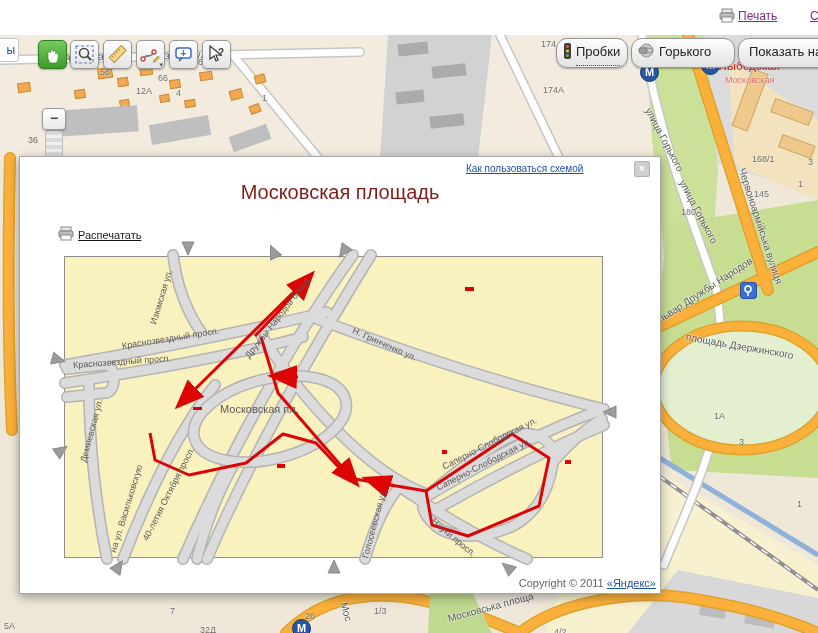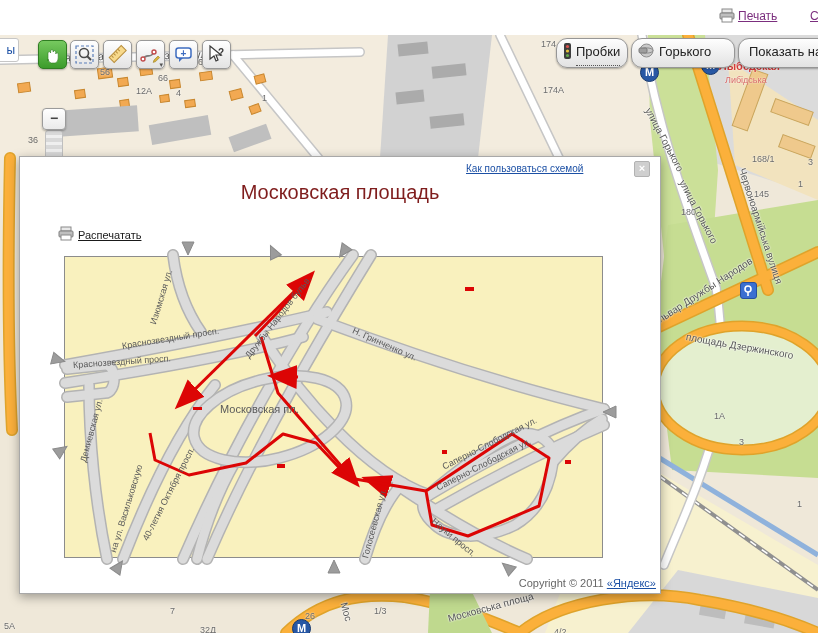--- a/index.html
+++ b/index.html
@@ -200,21 +200,21 @@
         <span class="map-number" style="left: 170px; top: 571px;">7</span>
         <span class="map-number" style="left: 305px; top: 576px;">26</span>
         <span class="map-number" style="left: 200px; top: 590px;">32Д</span>
         <span class="map-number" style="left: 374px; top: 571px;">1/3</span>
         <span class="map-number" style="left: 554px; top: 592px;">4/2</span>
       </div>
     <div id="metro-layer">
         <div class="metro" style="left: 640px; top: 28px;">М</div>
         <div class="metro" style="left: 701px; top: 21px;">М</div>
         <span class="metro-label" style="left: 719px; top: 25px;">Лыбедская</span>
-        <span class="metro-label2" style="left: 725px; top: 40px;">Либідська</span>
+        <span class="metro-label2" style="left: 725px; top: 40px;">Московская</span>
         <div class="metro" style="left: 292px; top: 584px;">М</div>
         <div id="poi-icon" style="left: 740px; top: 247px;"><svg width="15" height="15" viewBox="0 0 15 15">
             <circle cx="7" cy="6" r="3" fill="none" stroke="#fff" stroke-width="1.6"></circle>
             <line x1="7" y1="9" x2="7" y2="13" stroke="#fff" stroke-width="1.6"></line>
           </svg></div>
       </div>
 
     <div id="left-tab">ы</div>
 
     <div id="toolbar">

